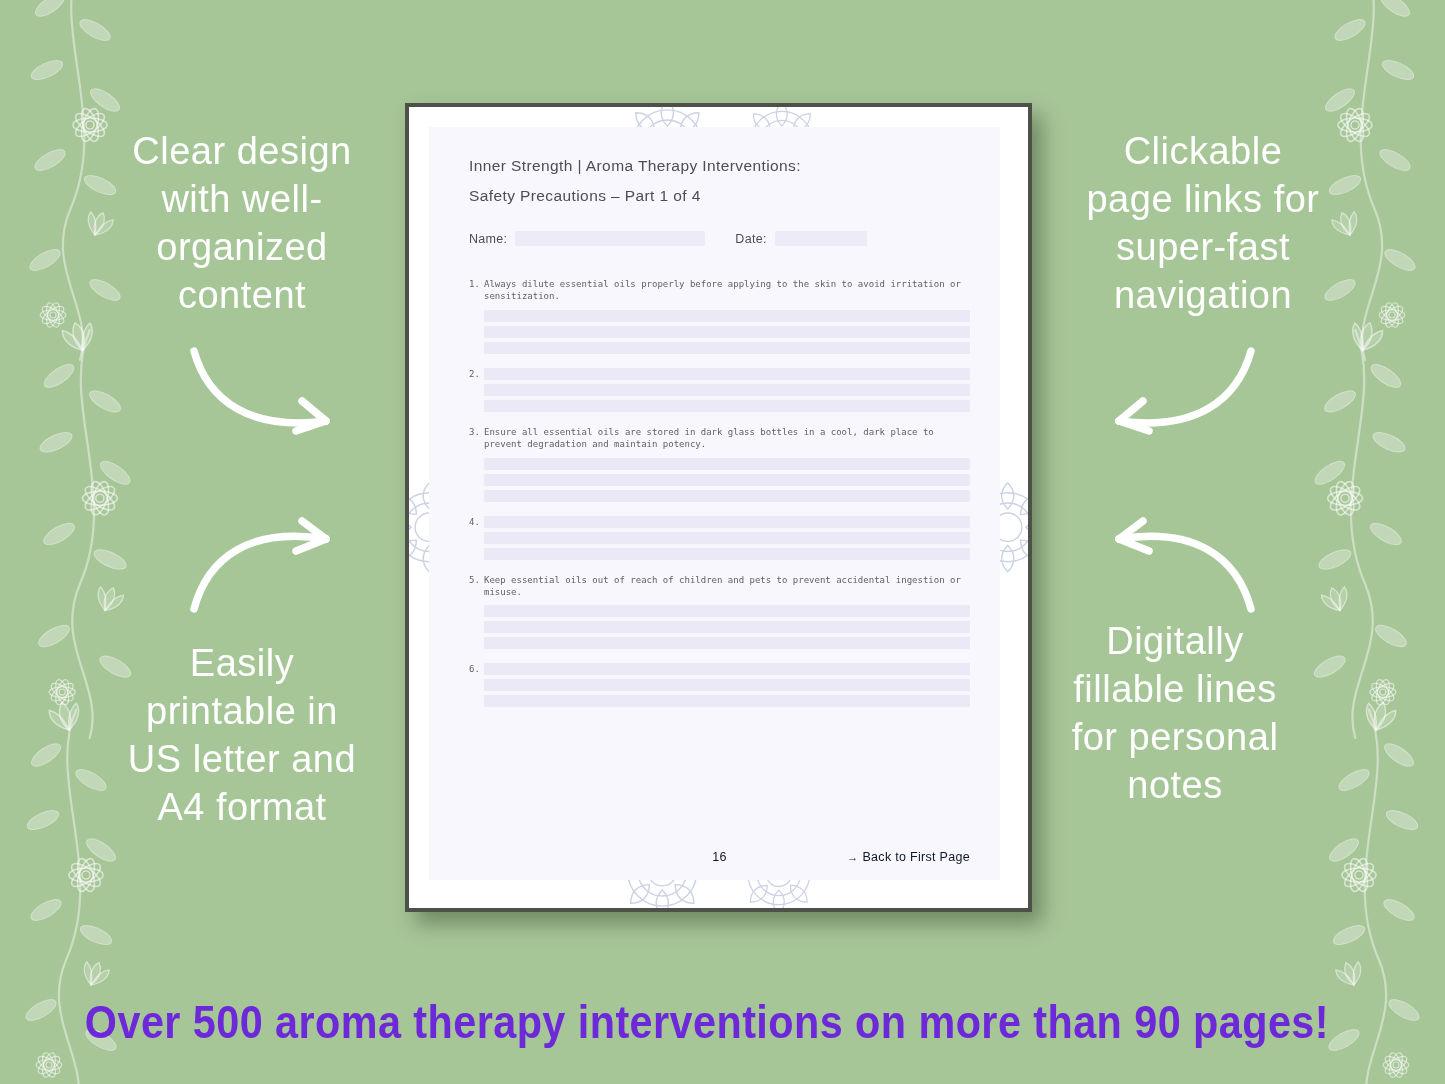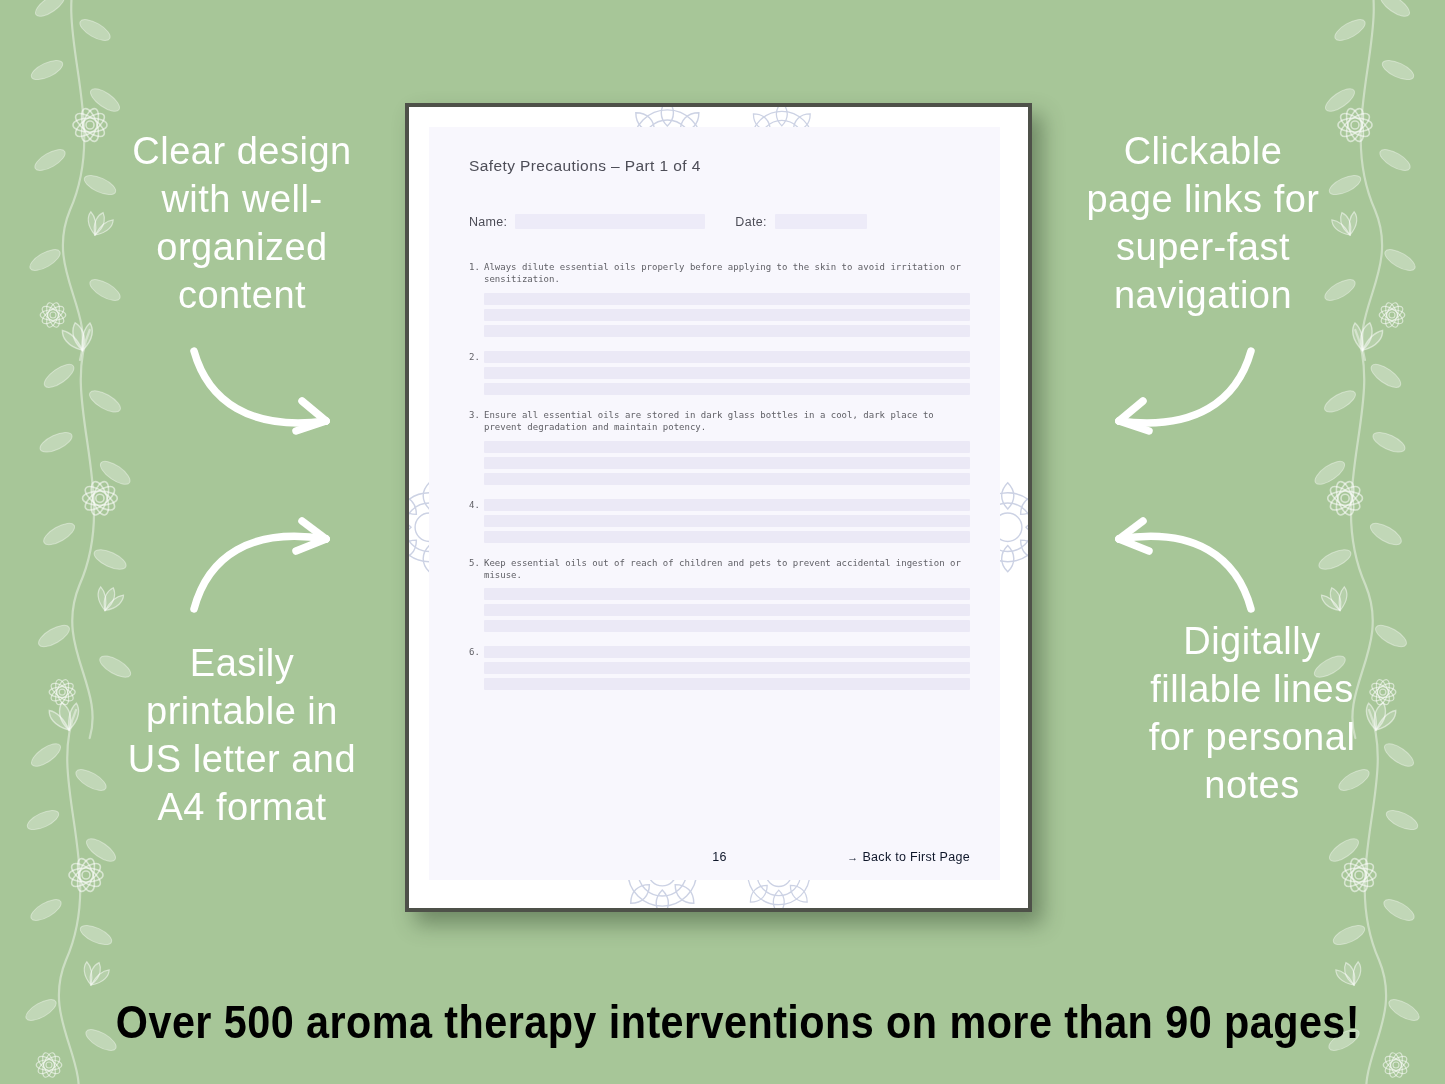--- a/index.html
+++ b/index.html
@@ -19,52 +19,52 @@
 
   
   .callout{
     position:absolute;width:340px;color:#ffffff;text-align:center;
     font-size:38px;line-height:1.26;font-weight:400;white-space:pre-line;
     letter-spacing:.5px;
   }
   .callout.tl{left:72px;top:128px;}
   .callout.bl{left:72px;top:618px;margin-top:22px;}
   .callout.tr{left:1033px;top:128px;}
-  .callout.br{left:1082px;top:618px;}
+  .callout.br{left:1005px;top:618px;}
 
   
   .arrow{position:absolute;width:152px;height:106px;pointer-events:none;}
   .arrow path{stroke:#ffffff;stroke-width:7.5;fill:none;stroke-linecap:round;stroke-linejoin:round;}
   .arr-tl{left:186px;top:343px;}
   .arr-bl{left:186px;top:513px;}
   .arr-tr{left:1107px;top:343px;}
   .arr-br{left:1107px;top:513px;}
 
   
   .headline{
-    position:absolute;left:0;right:0;top:994px;text-align:right;color:#000000;
+    position:absolute;left:0;right:0;top:994px;text-align:left;color:#6d28d9;
     font-size:47px;font-weight:bold;letter-spacing:.5px;
   }
   .headline span{display:inline-block;transform:scaleX(.88);}
 
   
   .doc{
     position:absolute;left:405px;top:103px;width:619px;height:801px;
     border:4px solid #4e5149;background:#ffffff;box-sizing:content-box;
     box-shadow:10px 12px 20px rgba(45,65,40,.45);
   }
   .doc-inner{position:absolute;inset:0;padding:20px;overflow:hidden;}
   .mandalas{position:absolute;inset:0;width:100%;height:100%;z-index:0;}
   .mandala{stroke:#ccd2e4;fill:none;stroke-width:1.4;}
   .page{
     position:relative;z-index:1;width:571px;height:753px;box-sizing:border-box;
     background:#f8f7fd;padding:30px 30px 0 40px;
   }
   .doc-title{color:#4d4d57;font-size:15.5px;letter-spacing:.4px;margin:0 0 12px 0;font-weight:400;}
-  .name-row{display:flex;align-items:center;margin-top:39px;font-size:12.5px;color:#4d4d57;letter-spacing:.3px;}
+  .name-row{display:flex;align-items:center;margin-top:26px;font-size:12.5px;color:#4d4d57;letter-spacing:.3px;}
   .fill-box{background:#edebf8;height:15px;border-radius:1px;margin-left:8px;}
   .name-box{width:190px;}
   .date-box{width:92px;}
   .date-label{margin-left:30px;}
   .list{margin-top:32px;font-family:"DejaVu Sans Mono", monospace;font-size:9px;color:#606066;}
   .item{margin-bottom:14px;}
   .item-text{position:relative;padding-left:15px;line-height:1.38;}
   .item-num{position:absolute;left:0;top:0;}
   .lines{margin-left:15px;margin-top:7px;}
   .fline{height:12px;background:#ebe9f6;border-radius:1px;margin-bottom:4px;}
@@ -177,20 +177,21 @@
         </g>
       </defs>
       <use href="#rosette" transform="translate(255,22)"></use>
       <use href="#rosette" transform="translate(368,20) scale(.9)"></use>
       <use href="#rosette" transform="translate(20,400)"></use>
       <use href="#rosette" transform="translate(591,400)"></use>
       <use href="#rosette" transform="translate(250,740)"></use>
       <use href="#rosette" transform="translate(365,742) scale(.9)"></use>
     </svg>
     <div class="page">
+      <p class="doc-title">Inner Strength | Aroma Therapy Interventions:</p>
       <p class="doc-title">Safety Precautions – Part 1 of 4</p>
 
       <div class="name-row">
         <span>Name:</span>
         <span class="fill-box name-box"></span>
         <span class="date-label">Date:</span>
         <span class="fill-box date-box"></span>
       </div>
 
       <div class="list">

